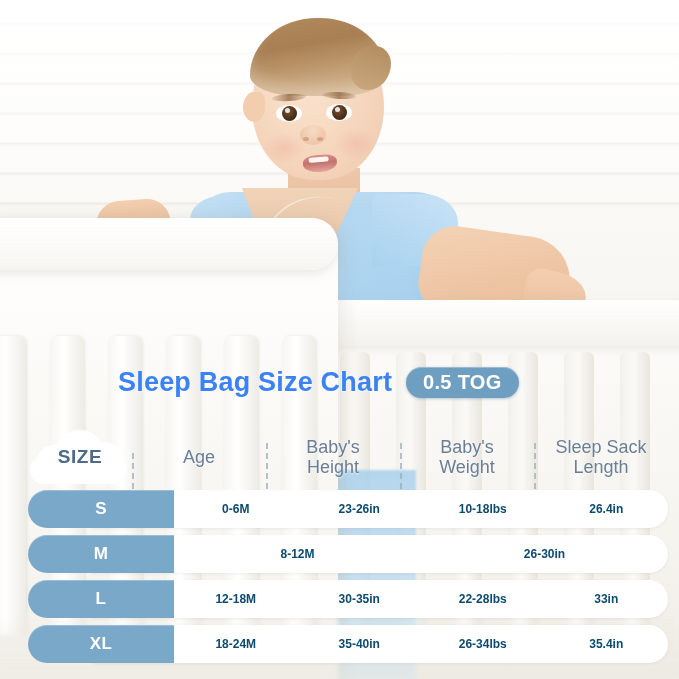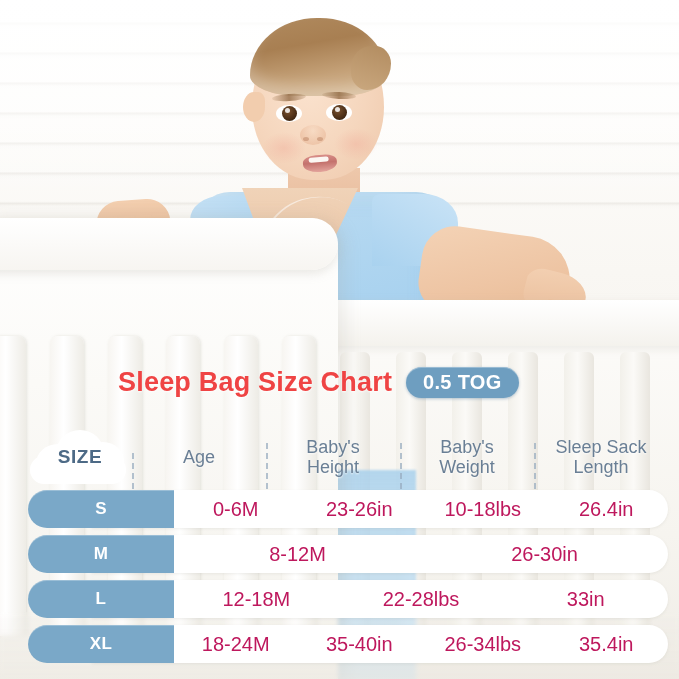--- a/index.html
+++ b/index.html
@@ -239,21 +239,21 @@
     backdrop-filter:blur(2px);
     background:linear-gradient(180deg,rgba(244,241,236,.0),rgba(236,232,224,.55));
   }
 
   
   .title-row{
     position:absolute; left:0; top:360px; width:679px; height:44px;
     display:flex; align-items:center; padding-left:118px; gap:14px;
   }
   .chart-title{
-    font-size:27px; font-weight:700; color:#ef4444;
+    font-size:27px; font-weight:700; color:#3b82f6;
     letter-spacing:.2px; white-space:nowrap;
     text-shadow: 0 1px 2px rgba(255,255,255,.85);
   }
   .tog-badge{
     display:inline-flex; align-items:center; justify-content:center;
     height:31px; padding:0 17px;
     background:#6e9ec0; border-radius:16px;
     color:#ffffff; font-size:20px; font-weight:700; letter-spacing:.3px;
     box-shadow: 0 1px 3px rgba(90,130,165,.45), inset 0 1px 0 rgba(255,255,255,.30);
     white-space:nowrap;
@@ -308,21 +308,21 @@
     position:relative; z-index:3;
     flex:0 0 146px; margin-left:12px;
     background:#7aa8c8; border-radius:19px 0 0 19px;
     display:flex; align-items:center; justify-content:center;
     color:#ffffff; font-size:17px; font-weight:600; letter-spacing:.4px;
     box-shadow: inset 0 1px 0 rgba(255,255,255,.25);
   }
   .cell{
     position:relative; z-index:3; flex:1;
     display:flex; align-items:center; justify-content:center;
-    font-size:20px; color:#be185d; white-space:nowrap;
+    font-size:12px; color:#0c4a6e; white-space:nowrap;font-weight:bold;
   }
   .row .cell:first-of-type{ margin-left:-72px; }
 </style>
 </head>
 <body>
 
 <div id="canvas">
 
   <div class="photo">
     <div class="blinds"></div>
@@ -457,20 +457,21 @@
       <div class="row-bg"></div>
       <div class="size-pill">M</div>
       <div class="cell">8-12M</div>
       <div class="cell">26-30in</div>
     </div>
 
     <div class="row">
       <div class="row-bg"></div>
       <div class="size-pill">L</div>
       <div class="cell">12-18M</div>
+      <div class="cell">30-35in</div>
       <div class="cell">22-28lbs</div>
       <div class="cell">33in</div>
     </div>
 
     <div class="row">
       <div class="row-bg"></div>
       <div class="size-pill">XL</div>
       <div class="cell">18-24M</div>
       <div class="cell">35-40in</div>
       <div class="cell">26-34lbs</div>

